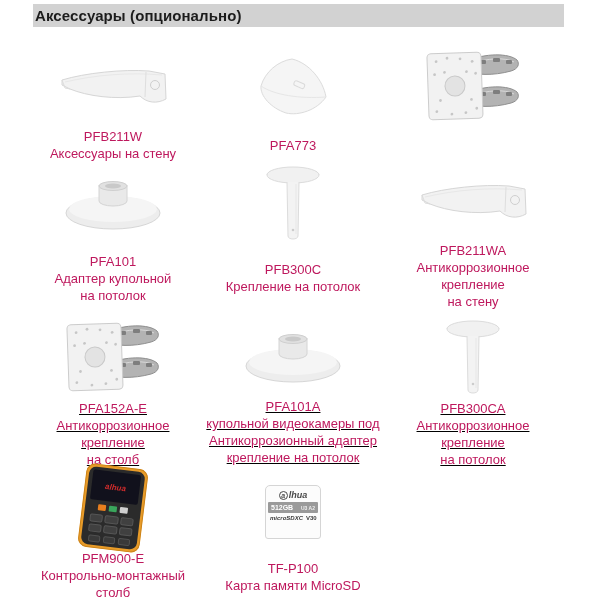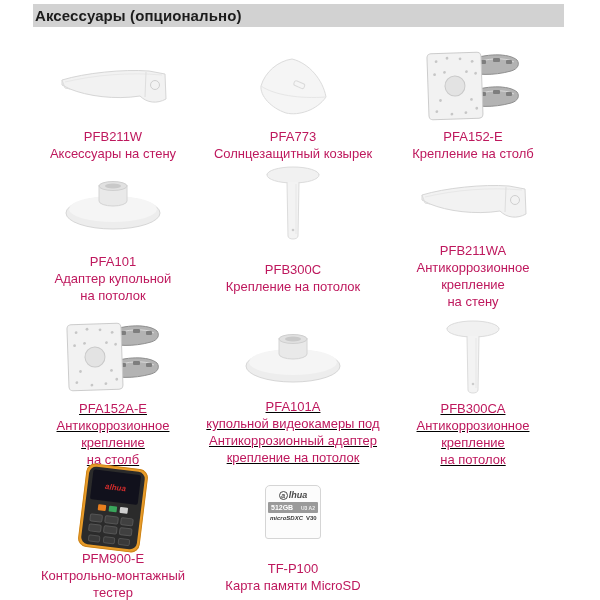--- a/index.html
+++ b/index.html
@@ -114,21 +114,20 @@
     <div class="cell">
       <div class="img-area">
         <svg width="82" height="64" viewBox="0 0 82 64">
           <path d="M40 4 C57 8 71 25 74 42 C65 55 47 61 34 58 C19 53 8 41 9 31 C13 17 26 6 40 4 Z" fill="#f5f5f5" stroke="#dcdcdc"></path>
           <path d="M9 31 C22 40 48 44 74 42" stroke="#e6e6e6" fill="none"></path>
           <rect x="42" y="27" width="11" height="5" rx="2" transform="rotate(24 47 29)" fill="none" stroke="#dadada"></rect>
         </svg>
       </div>
       <div class="label-area">
         <div class="model">PFA773</div>
-        <div class="desc">Солнцезащитный козырек</div>
       </div>
     </div>
 
     <div class="cell">
       <div class="img-area">
         <svg width="104" height="84" viewBox="0 0 104 84">
           <path d="M46 16 C64 8 88 8 96 15 C99 19 97 24 90 26 C72 31 54 30 44 26 Z" fill="#b3b3b3" stroke="#8f8f8f"></path>
           <path d="M50 19 C66 13 84 12 93 17" stroke="#d9d9d9" fill="none"></path>
           <rect x="58" y="15" width="7" height="4" rx="1" fill="#7e7e7e"></rect>
           <rect x="72" y="13" width="7" height="4" rx="1" fill="#7e7e7e"></rect>
@@ -153,24 +152,20 @@
               <circle cx="19" cy="55" r="1.4"></circle>
                 <circle cx="50" cy="55" r="1.4"></circle>
                 <circle cx="15" cy="66" r="1.4"></circle>
                 <circle cx="30" cy="69" r="1.4"></circle>
               <circle cx="44" cy="68" r="1.4"></circle>
                 <circle cx="55" cy="64" r="1.4"></circle>
             </g>
           </g>
         </svg>
       </div>
-      <div class="label-area">
-        <div class="model">PFA152-E</div>
-        <div class="desc">Крепление на столб</div>
-      </div>
     </div>
   </div>
 
   <div class="row row2">
 
     <div class="cell">
       <div class="img-area">
         <svg width="104" height="58" viewBox="0 0 104 58">
           <ellipse cx="52" cy="38" rx="47" ry="16" fill="#ededed" stroke="#d6d6d6"></ellipse>
           <ellipse cx="52" cy="34" rx="44" ry="13" fill="#f5f5f5"></ellipse>
@@ -325,21 +320,21 @@
             <div class="tester-bottom">
               <div class="key-b"></div>
               <div class="key-b"></div>
               <div class="key-b"></div>
             </div>
           </div>
         </div>
       </div>
       <div class="label-area">
         <div class="model">PFM900-E</div>
-        <div class="desc">Контрольно-монтажный тестер</div>
+        <div class="desc">Контрольно-монтажный столб</div>
       </div>
     </div>
 
     <div class="cell">
       <div class="img-area">
         <div class="sdcard">
           <div class="sd-brand"><span class="circ">a</span><span>lhua</span></div>
           <div class="sd-band">
             <span class="sd-cap">512GB</span>
             <span class="sd-rating">U3 A2</span>

